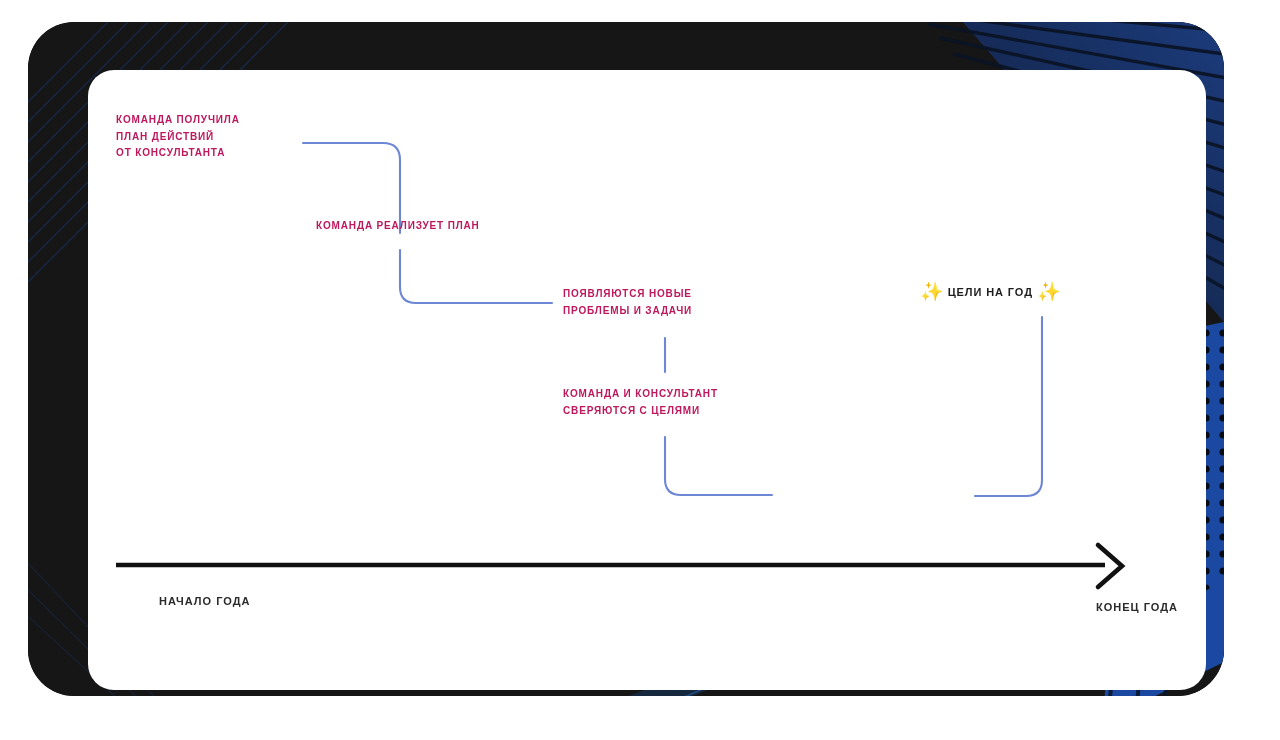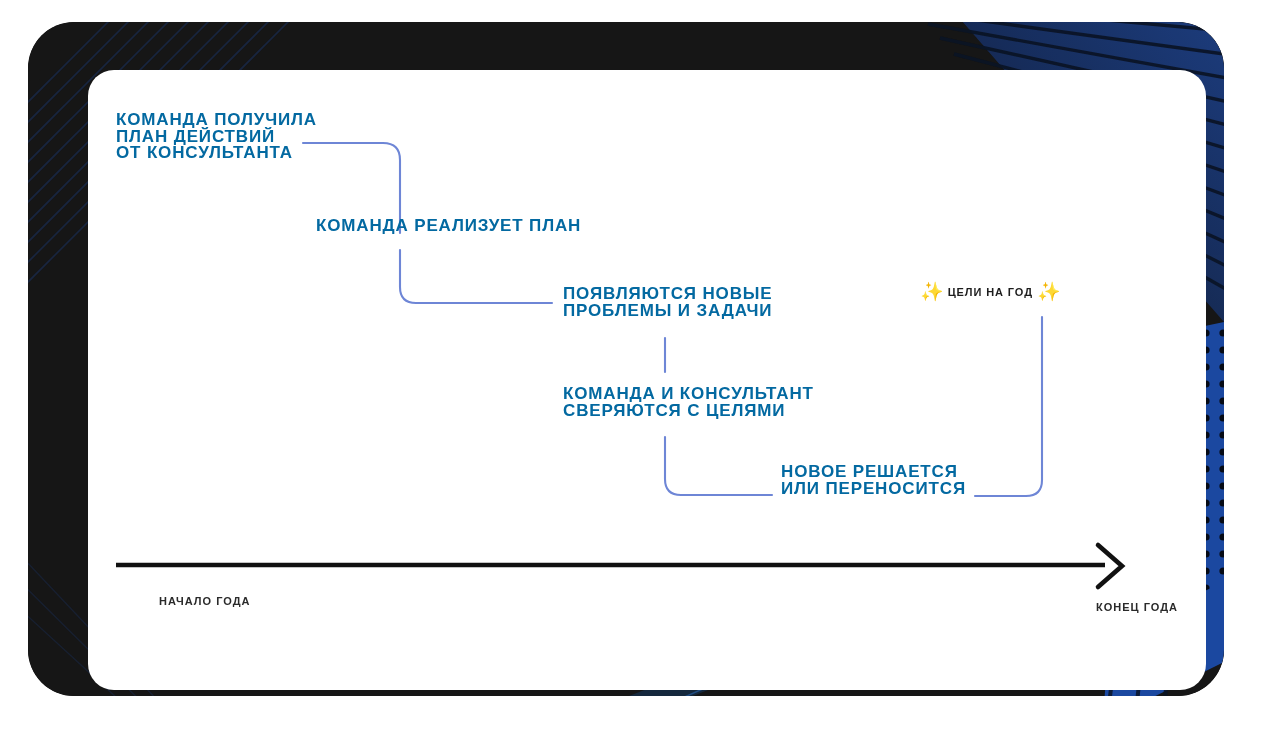--- a/index.html
+++ b/index.html
@@ -61,22 +61,22 @@
     left: 0;
     top: 0;
     width: 1280px;
     height: 740px;
     overflow: visible;
   }
 
   
   .node {
     position: absolute;
-    color: #0369a1;
-    font-size: 17px;
+    color: #be185d;
+    font-size: 10px;
     font-weight: 700;
     letter-spacing: 0.85px;
     line-height: 16.5px;
     white-space: pre-line;
     text-transform: uppercase;
   }
 
   .node-n1 { left: 116px; top: 112px; }
   .node-n2 { left: 316px; top: 218px; text-align: right; }
   .node-n3 { left: 563px; top: 286px; }
@@ -223,22 +223,20 @@
     </svg>
 
     <div class="node node-n1">КОМАНДА ПОЛУЧИЛА
 ПЛАН ДЕЙСТВИЙ
 ОТ КОНСУЛЬТАНТА</div>
     <div class="node node-n2">КОМАНДА РЕАЛИЗУЕТ ПЛАН</div>
     <div class="node node-n3">ПОЯВЛЯЮТСЯ НОВЫЕ
 ПРОБЛЕМЫ И ЗАДАЧИ</div>
     <div class="node node-n4">КОМАНДА И КОНСУЛЬТАНТ
 СВЕРЯЮТСЯ С ЦЕЛЯМИ</div>
-    <div class="node node-n5">НОВОЕ РЕШАЕТСЯ
-ИЛИ ПЕРЕНОСИТСЯ</div>
 
     <div class="goal">
       <span class="sparkle">✨</span>
       <span class="goal-label">ЦЕЛИ НА ГОД</span>
       <span class="sparkle">✨</span>
     </div>
 
     <svg class="connectors" viewBox="0 0 1280 740">
       <line x1="116" y1="565" x2="1105" y2="565" stroke="#111111" stroke-width="4.6" stroke-linecap="butt"></line>
       <path d="M1098,545 L1122,566 L1098,587" fill="none" stroke="#111111" stroke-width="4.6" stroke-linecap="round" stroke-linejoin="miter"></path>

